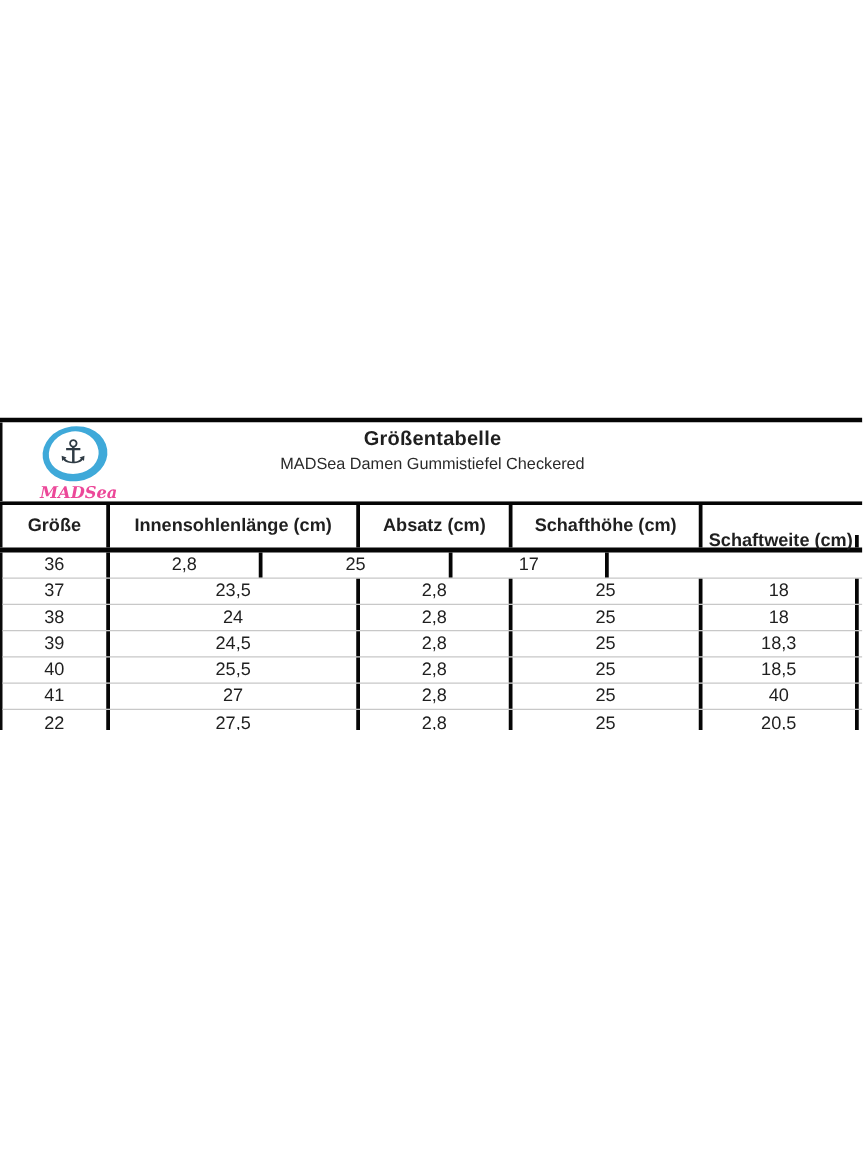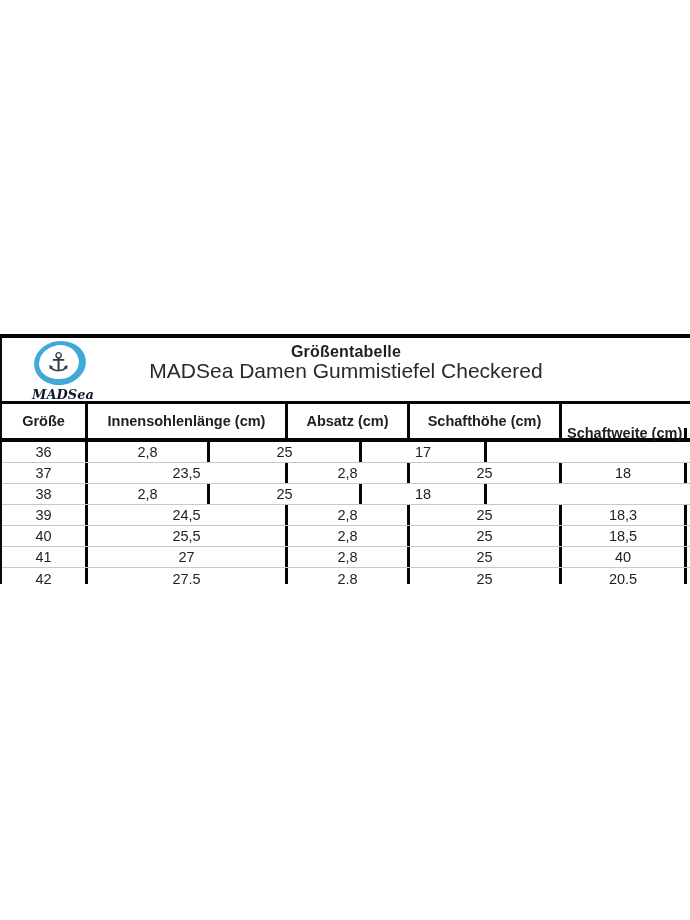--- a/index.html
+++ b/index.html
@@ -11,32 +11,32 @@
 
   .hbar-top    { height:4px; background:#050505; }
   .hbar-mid    { height:3px; background:#050505; }
   .hbar-thick  { height:4px; background:#050505; }
   .hbar-bottom { height:6px; background:#050505; }
 
   
   .t-head { position:relative; height:63px; border-left:2px solid #0a0a0a; background:#fff; }
   .titles { text-align:center; padding-top:4px; }
   .title-main { font-size:16px; font-weight:bold; line-height:19px; letter-spacing:0.2px; }
-  .title-sub  { font-size:21px; line-height:19px; color:#2a2a2a; }
+  .title-sub  { font-size:13px; line-height:19px; color:#2a2a2a; }
 
   .logo { position:absolute; left:26px; top:3px; width:70px; }
   .logo-ring { position:relative; width:40px; height:34px; margin-left:6px;
                border:solid #3fa9d9; border-width:4px 7px 6px 5px; border-radius:50%;
                display:flex; align-items:center; justify-content:center;
                transform:rotate(-8deg); }
   .logo-anchor { font-family:"DejaVu Sans", sans-serif; font-size:26px; line-height:1;
                  color:#2f3b44; transform:rotate(8deg); }
   .logo-script { margin-top:2px; width:70px; text-align:center;
                  font-family:"DejaVu Serif", serif; font-style:italic; font-weight:bold;
-                 font-size:13px; color:#0f172a; white-space:nowrap; }
+                 font-size:13px; color:#ec4899; white-space:nowrap; }
 
   
   .t-colheader { display:flex; height:34px; border-left:2px solid #0a0a0a; font-weight:bold; font-size:14.5px; }
   .t-body { border-left:2px solid #0a0a0a; }
   .trow { display:flex; height:20px; border-bottom:1px solid #c8c8c8; font-size:14.5px; }
   .trow:last-child { border-bottom:none; height:21px; }
 
   .cell { display:flex; align-items:center; justify-content:center;
           border-right:3px solid #050505; white-space:nowrap; overflow:visible; }
   .c0 { width:83px; }
@@ -89,20 +89,21 @@
       </div>
       <div class="trow">
         <div class="cell c0">37</div>
         <div class="cell c1">23,5</div>
         <div class="cell c2">2,8</div>
         <div class="cell c3">25</div>
         <div class="cell c4">18</div>
       </div>
       <div class="trow">
         <div class="cell c0">38</div>
+        <div class="cell c1">24</div>
         <div class="cell c2">2,8</div>
         <div class="cell c3">25</div>
         <div class="cell c4">18</div>
       </div>
       <div class="trow">
         <div class="cell c0">39</div>
         <div class="cell c1">24,5</div>
         <div class="cell c2">2,8</div>
         <div class="cell c3">25</div>
         <div class="cell c4">18,3</div>
@@ -115,21 +116,21 @@
         <div class="cell c4">18,5</div>
       </div>
       <div class="trow">
         <div class="cell c0">41</div>
         <div class="cell c1">27</div>
         <div class="cell c2">2,8</div>
         <div class="cell c3">25</div>
         <div class="cell c4">40</div>
       </div>
       <div class="trow">
-        <div class="cell c0">42</div>
+        <div class="cell c0">22</div>
         <div class="cell c1">27,5</div>
         <div class="cell c2">2,8</div>
         <div class="cell c3">25</div>
         <div class="cell c4">20,5</div>
       </div>
     </div>
 
     <div class="hbar-bottom"></div>
 
   </div>

